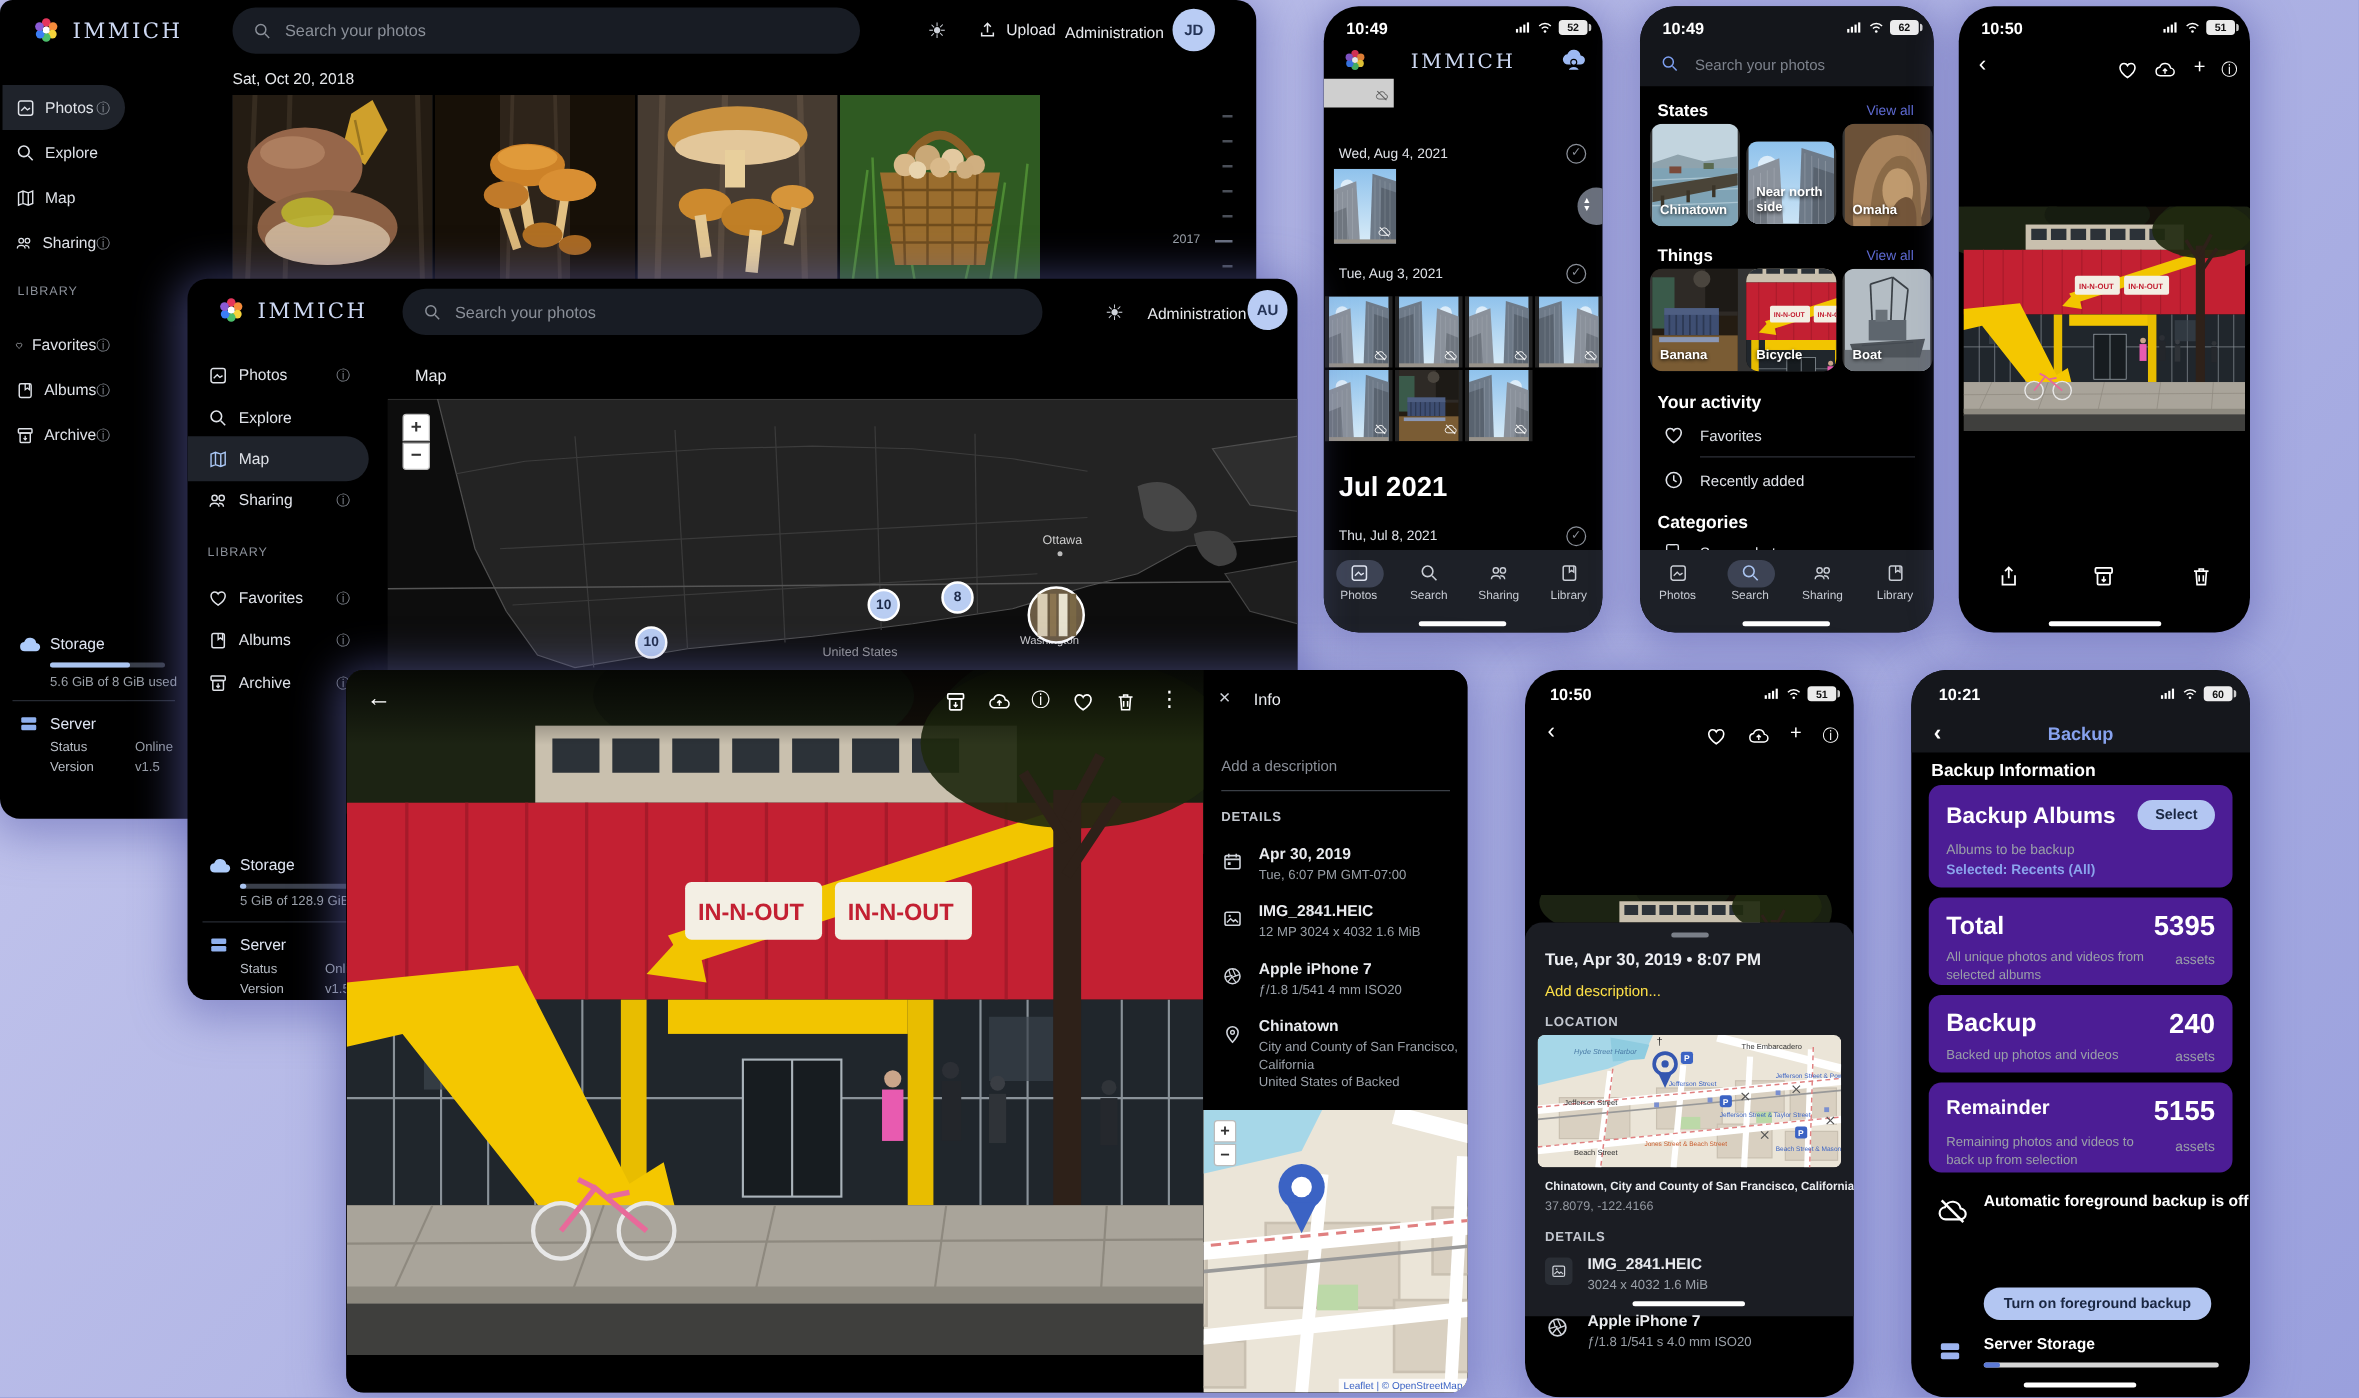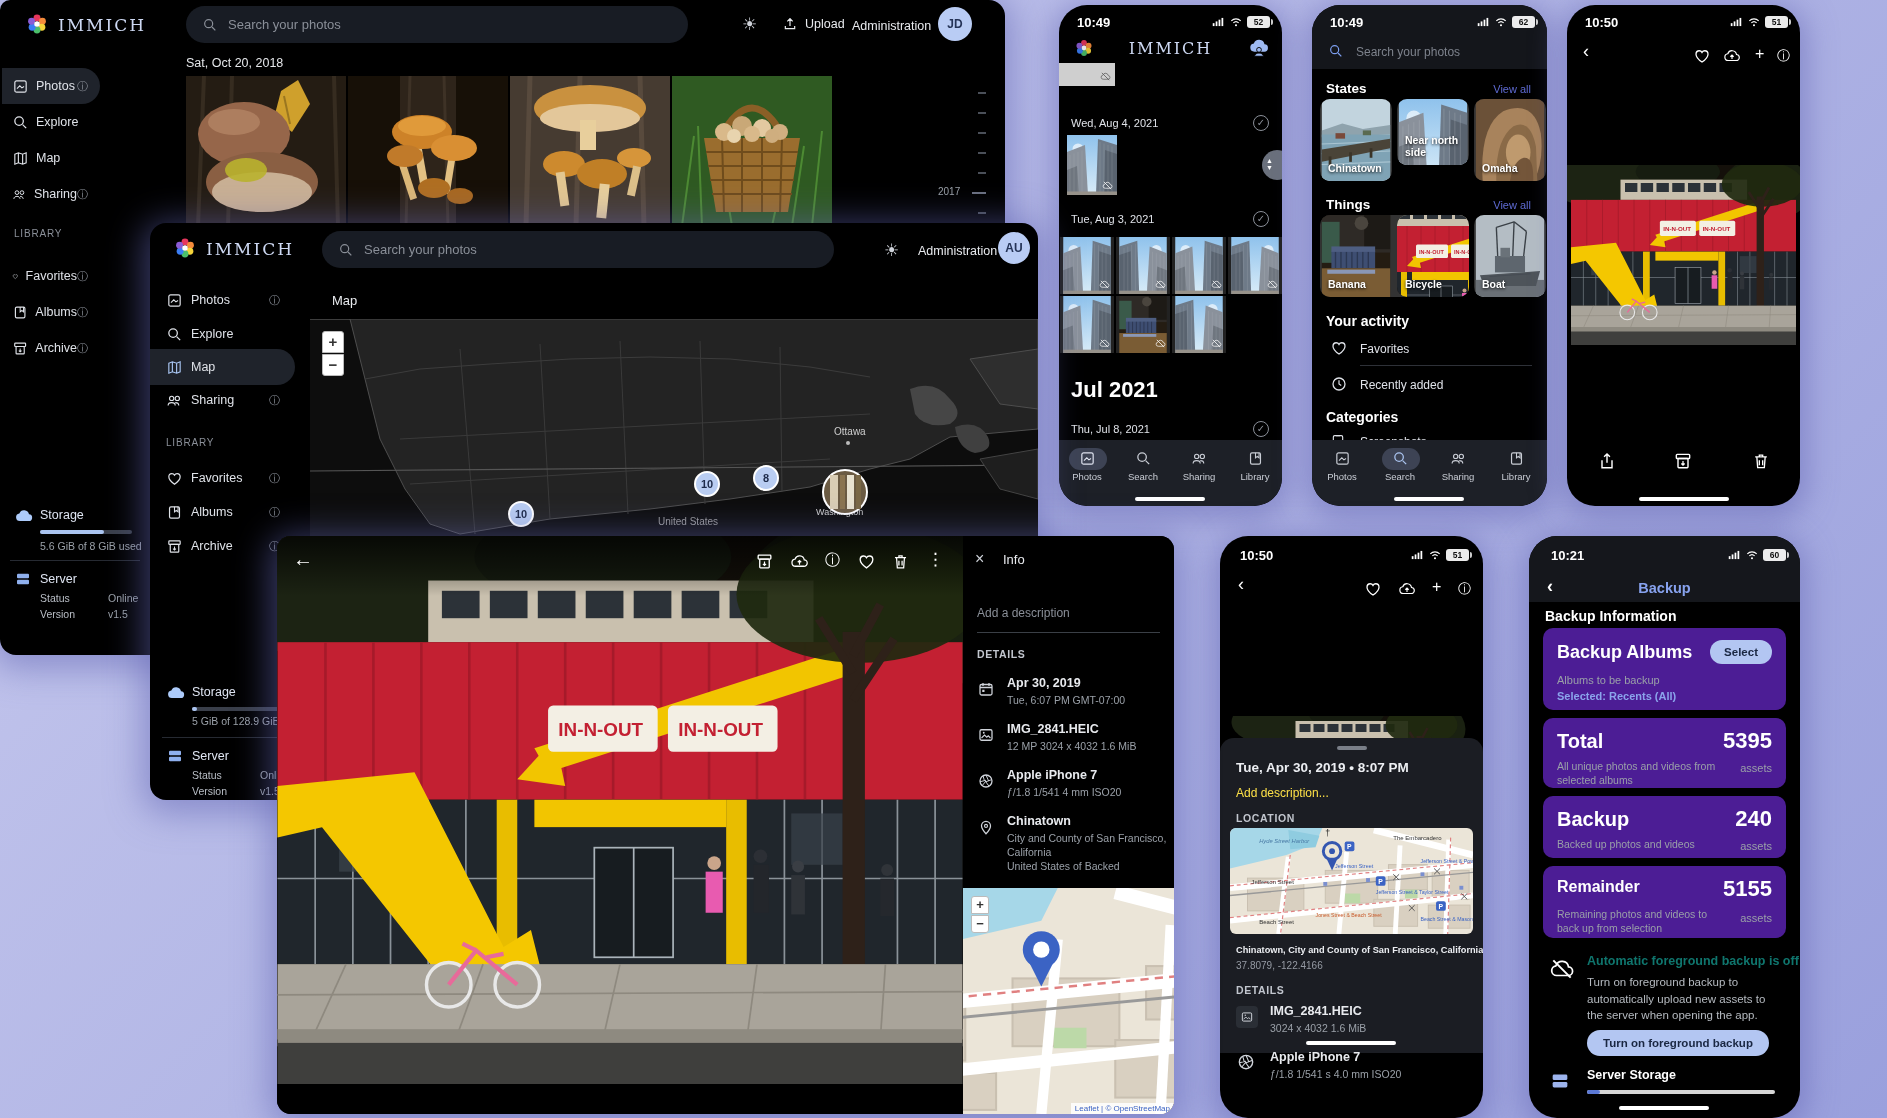--- a/index.html
+++ b/index.html
@@ -879,21 +879,21 @@
       </svg>
   <div class="t" style="left:44px;top:40px;font-size:12px;color:#7d828c">Search your photos</div>
   <div class="t b" style="left:14px;top:76px;font-size:13.5px;color:#fff">States</div>
   <div class="t" style="right:16px;top:78px;font-size:11px;color:#5e6ad2">View all</div>
   <div class="card" style="left:8px;top:94px;width:72px;height:82px">
     <svg class="ic" style="width:72px;height:82px" preserveAspectRatio="none">
           <use href="#sym-pier"></use>
         </svg>
     <span class="cardlbl">Chinatown</span>
       </div>
-  <div class="card" style="left:85px;top:94px;width:72px;height:66px">
+  <div class="card" style="left:85px;top:108px;width:72px;height:66px">
     <svg class="ic" style="width:72px;height:82px" preserveAspectRatio="none">
           <use href="#sym-city"></use>
         </svg>
     <span class="cardlbl">Near north side</span>
       </div>
   <div class="card" style="left:162px;top:94px;width:72px;height:82px">
     <svg class="ic" style="width:72px;height:82px" preserveAspectRatio="none">
           <use href="#sym-rock"></use>
         </svg>
     <span class="cardlbl">Omaha</span>
@@ -1152,22 +1152,21 @@
   </div>
   <div class="bkcard" style="left:14px;top:330px;width:243px;height:72px">
     <div class="t b" style="left:14px;top:12px;font-size:16px;color:#fff">Remainder</div>
     <div class="t b" style="right:14px;top:10px;font-size:22px;color:#fff">5155</div>
     <div class="abs" style="left:14px;top:42px;width:168px;font-size:10.5px;color:#9aa0a8;line-height:1.3">Remaining photos and videos to back up from selection</div>
     <div class="t" style="right:14px;top:46px;font-size:11px;color:#9aa0a8">assets</div>
   </div>
   <svg class="ic abs" style="left:20px;top:420px;width:26px;height:26px;color:#fff">
         <use href="#ic-cloudoff"></use>
       </svg>
-  <div class="t b" style="left:58px;top:418px;font-size:12.5px;color:#0f766e">Automatic foreground backup is off</div>
-  <div class="abs" style="left:58px;top:438px;width:192px;font-size:11.5px;color:#b5bac0;line-height:1.45">Turn on foreground backup to automatically upload new assets to the server when opening the app.</div>
+  <div class="t b" style="left:58px;top:418px;font-size:12.5px;color:#ffffff">Automatic foreground backup is off</div>
   <div class="abs" style="left:58px;top:494px;padding:7px 16px;background:#b3c6f2;border-radius:16px;color:#1a2742;font-size:11.5px;font-weight:600">Turn on foreground backup</div>
   <svg class="ic abs" style="left:20px;top:534px;width:22px;height:22px;color:#9db4ee">
         <use href="#ic-server"></use>
       </svg>
   <div class="t b" style="left:58px;top:532px;font-size:12.5px;color:#fff">Server Storage</div>
   <div class="abs" style="left:58px;top:554px;width:188px;height:4px;background:#d6d6d6;border-radius:2px">
     <div style="width:7%;height:100%;background:#5b79d6;border-radius:2px"></div>
       </div>
   <div class="homebar" style="left:90px;bottom:8px;width:90px"></div>
 </div>

